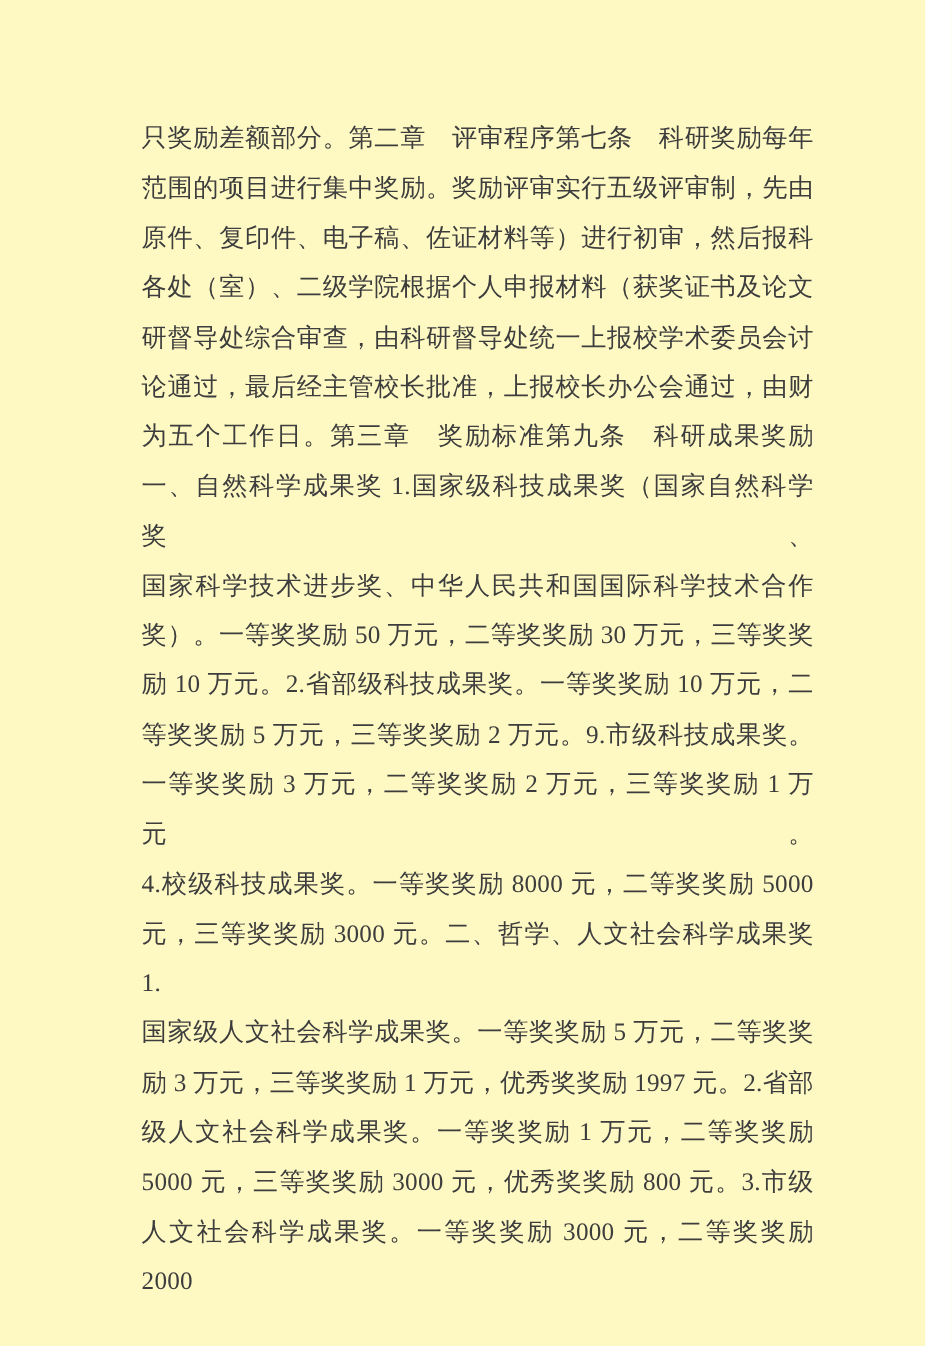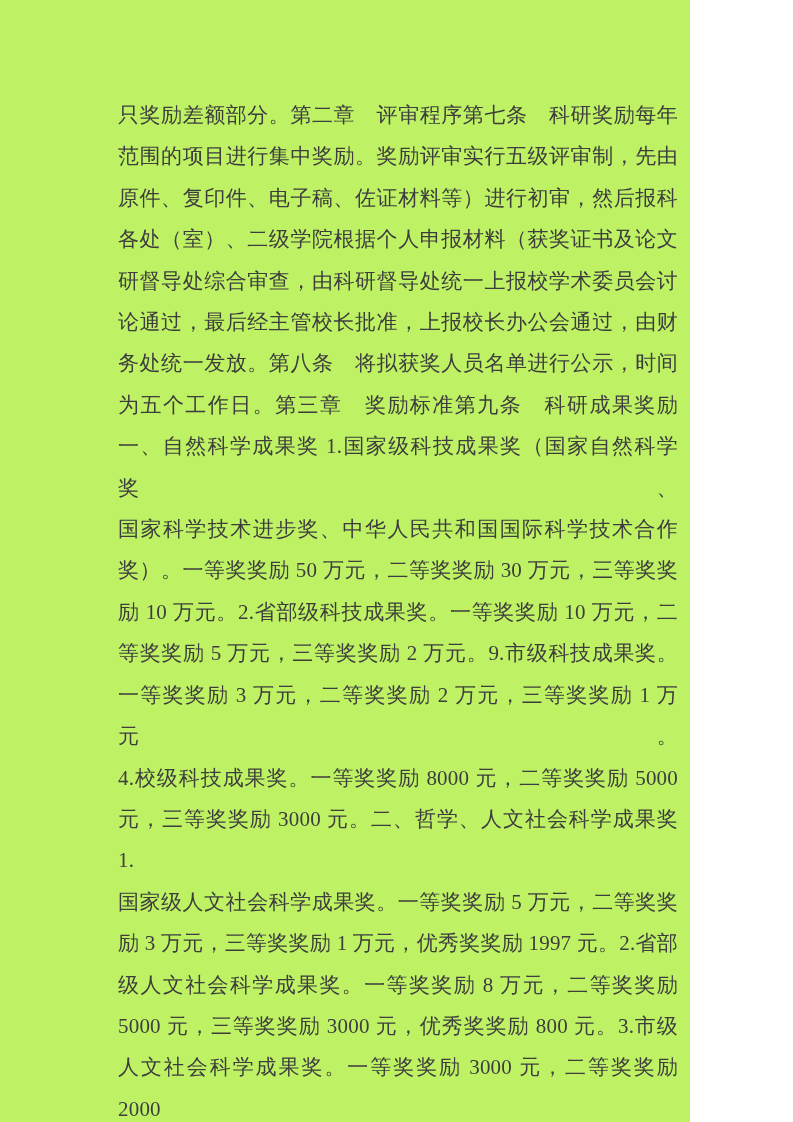--- a/index.html
+++ b/index.html
@@ -7,23 +7,23 @@
     padding: 0;
     background: #ffffff;
   }
   body {
     width: 793px;
     height: 1122px;
     font-family: "Liberation Serif", "DejaVu Serif", serif;
   }
   .page {
     position: relative;
-    width: 690px;
+    width: 771px;
     height: 1122px;
-    background: #bef264;
+    background: #fef9c3;
     overflow: hidden;
   }
   .text-block {
     position: absolute;
     left: 118px;
     top: 95px;
     width: 560px;
   }
   .line {
     font-size: 21px;
@@ -41,29 +41,28 @@
 <body>
 
 <div class="page">
   <div class="text-block">
     <div class="line">只奖励差额部分。第二章　评审程序第七条　科研奖励每年</div>
     <div class="line">范围的项目进行集中奖励。奖励评审实行五级评审制，先由</div>
     <div class="line">原件、复印件、电子稿、佐证材料等）进行初审，然后报科</div>
     <div class="line">各处（室）、二级学院根据个人申报材料（获奖证书及论文</div>
     <div class="line">研督导处综合审查，由科研督导处统一上报校学术委员会讨</div>
     <div class="line">论通过，最后经主管校长批准，上报校长办公会通过，由财</div>
-    <div class="line">务处统一发放。第八条　将拟获奖人员名单进行公示，时间</div>
     <div class="line">为五个工作日。第三章　奖励标准第九条　科研成果奖励</div>
     <div class="line">一、自然科学成果奖 1.国家级科技成果奖（国家自然科学奖、</div>
     <div class="line">国家科学技术进步奖、中华人民共和国国际科学技术合作</div>
     <div class="line">奖）。一等奖奖励 50 万元，二等奖奖励 30 万元，三等奖奖</div>
     <div class="line">励 10 万元。2.省部级科技成果奖。一等奖奖励 10 万元，二</div>
     <div class="line">等奖奖励 5 万元，三等奖奖励 2 万元。9.市级科技成果奖。</div>
     <div class="line">一等奖奖励 3 万元，二等奖奖励 2 万元，三等奖奖励 1 万元。</div>
     <div class="line">4.校级科技成果奖。一等奖奖励 8000 元，二等奖奖励 5000</div>
     <div class="line">元，三等奖奖励 3000 元。二、哲学、人文社会科学成果奖 1.</div>
     <div class="line">国家级人文社会科学成果奖。一等奖奖励 5 万元，二等奖奖</div>
     <div class="line">励 3 万元，三等奖奖励 1 万元，优秀奖奖励 1997 元。2.省部</div>
-    <div class="line">级人文社会科学成果奖。一等奖奖励 8 万元，二等奖奖励</div>
+    <div class="line">级人文社会科学成果奖。一等奖奖励 1 万元，二等奖奖励</div>
     <div class="line">5000 元，三等奖奖励 3000 元，优秀奖奖励 800 元。3.市级</div>
     <div class="line">人文社会科学成果奖。一等奖奖励 3000 元，二等奖奖励 2000</div>
   </div>
 </div>
 
 </body></html>

